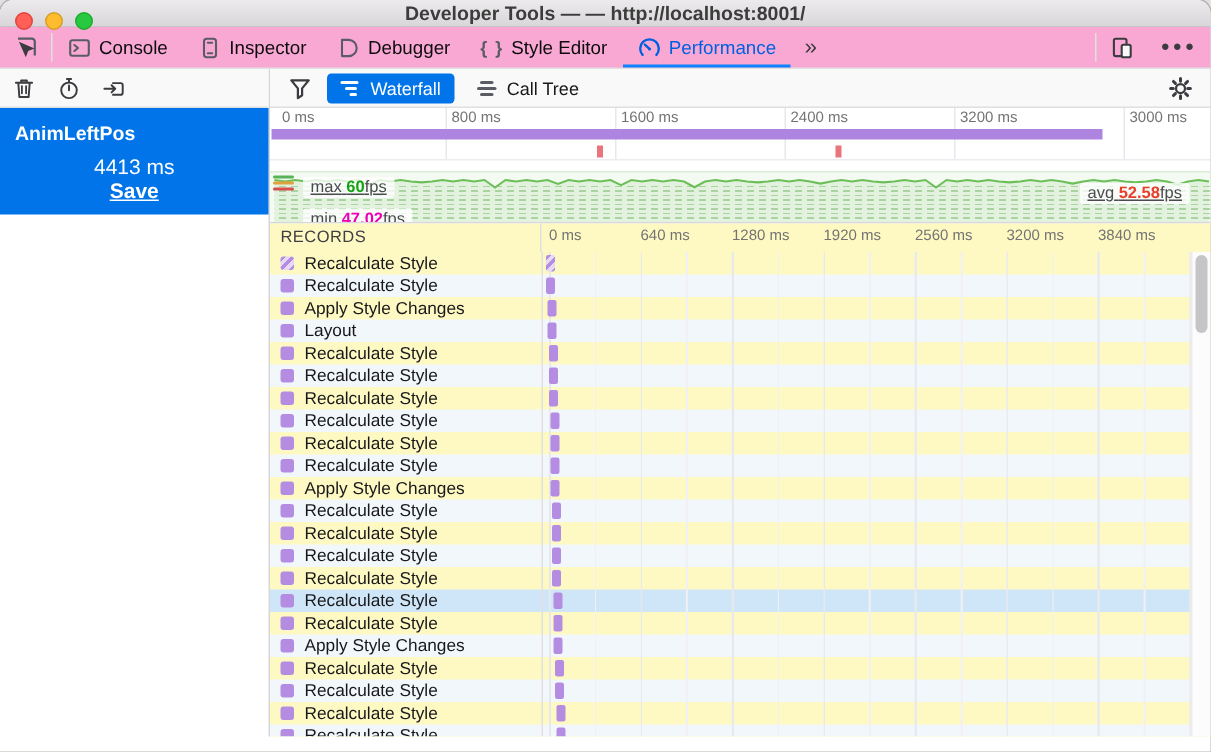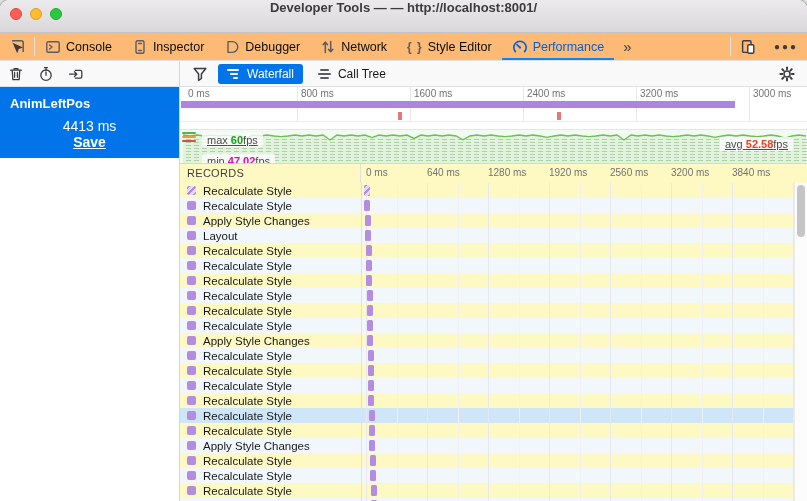--- a/index.html
+++ b/index.html
@@ -1,27 +1,27 @@
 <!DOCTYPE html>
 <html><head>
 <meta charset="utf-8">
 <style>
   html,body{margin:0;padding:0;width:807px;height:501px;background:#e0e0e0;font-family:"Liberation Sans",sans-serif;}
   *{box-sizing:border-box;}
   .window{position:absolute;inset:0;width:807px;height:501px;background:#fff;border-radius:9px 9px 0 0;overflow:hidden;box-shadow:0 0 0 1px rgba(0,0,0,.22);}
   
-  .titlebar{position:relative;height:33px;background:linear-gradient(#eceaec,#dad7da);border-bottom:1px solid #c6c3c6;display:flex;align-items:flex-start;}
+  .titlebar{position:relative;height:18px;background:linear-gradient(#eceaec,#dad7da);border-bottom:1px solid #c6c3c6;display:flex;align-items:center;}
   .traffic{position:absolute;left:10px;top:0;height:28px;display:flex;align-items:center;gap:8px;}
   .tl{width:12px;height:12px;border-radius:50%;}
   .tl.close{background:#ff5f57;border:1px solid #e0443e;}
   .tl.min{background:#febc2e;border:1px solid #d89e24;}
   .tl.max{background:#28c840;border:1px solid #1dad2b;}
   .title{flex:1;text-align:center;font-size:13px;font-weight:bold;color:#3c3c3c;}
   
-  .tabbar{height:28px;background:#fdba74;border-bottom:1px solid #e0e0e1;display:flex;align-items:stretch;font-size:12.5px;color:#0c0c0d;}
+  .tabbar{height:28px;background:#f9a8d4;border-bottom:1px solid #e0e0e1;display:flex;align-items:stretch;font-size:12.5px;color:#0c0c0d;}
   .tabbar .tbtn{display:flex;align-items:center;justify-content:center;padding:0 9px;cursor:default;}
   .sep{width:1px;background:#e0e0e1;margin:4px 0;}
   .tab{display:flex;align-items:center;gap:5px;padding:0 10px;position:relative;}
   .tab.active{color:#0060df;box-shadow:inset 0 -2px 0 #0a84ff;}
   .tab svg,.tbtn svg{display:block;}
   .icon16{width:16px;height:16px;}
   .brace{font-size:12px;font-weight:bold;color:#5b5b66;letter-spacing:1px;}
   .more-glyph{font-size:15px;color:#3b3b40;}
   .menu-glyph{font-size:10px;letter-spacing:2px;color:#3b3b40;font-weight:bold;}
   .flexspace{flex:1;}
@@ -127,27 +127,20 @@
       <span>Inspector</span>
     </div>
 
     <div class="tab">
       <svg class="icon16" viewBox="0 0 16 16">
         <path d="M4 2.6h4.4a5.4 5.4 0 0 1 0 10.8H4z" fill="none" stroke="#5b5b66" stroke-width="1.4" stroke-linejoin="round"></path>
       </svg>
       <span>Debugger</span>
     </div>
 
-    <div class="tab">
-      <svg class="icon16" viewBox="0 0 16 16">
-        <path d="M5.3 13.5V3.2M5.3 3.2L3.2 5.6M5.3 3.2l2.1 2.4" fill="none" stroke="#5b5b66" stroke-width="1.5" stroke-linecap="round" stroke-linejoin="round"></path>
-        <path d="M10.7 2.5v10.3M10.7 12.8l-2.1-2.4M10.7 12.8l2.1-2.4" fill="none" stroke="#5b5b66" stroke-width="1.5" stroke-linecap="round" stroke-linejoin="round"></path>
-      </svg>
-      <span>Network</span>
-    </div>
 
     <div class="tab">
       <span class="brace">{ }</span>
       <span>Style Editor</span>
     </div>
 
     <div class="tab active">
       <svg class="icon16" viewBox="0 0 16 16">
         <path d="M3.4 12.6a6.2 6.2 0 1 1 9.2 0" fill="none" stroke="#0060df" stroke-width="1.6" stroke-linecap="round"></path>
         <path d="M8 8.6L4.9 5.7" stroke="#0060df" stroke-width="1.6" stroke-linecap="round"></path>

